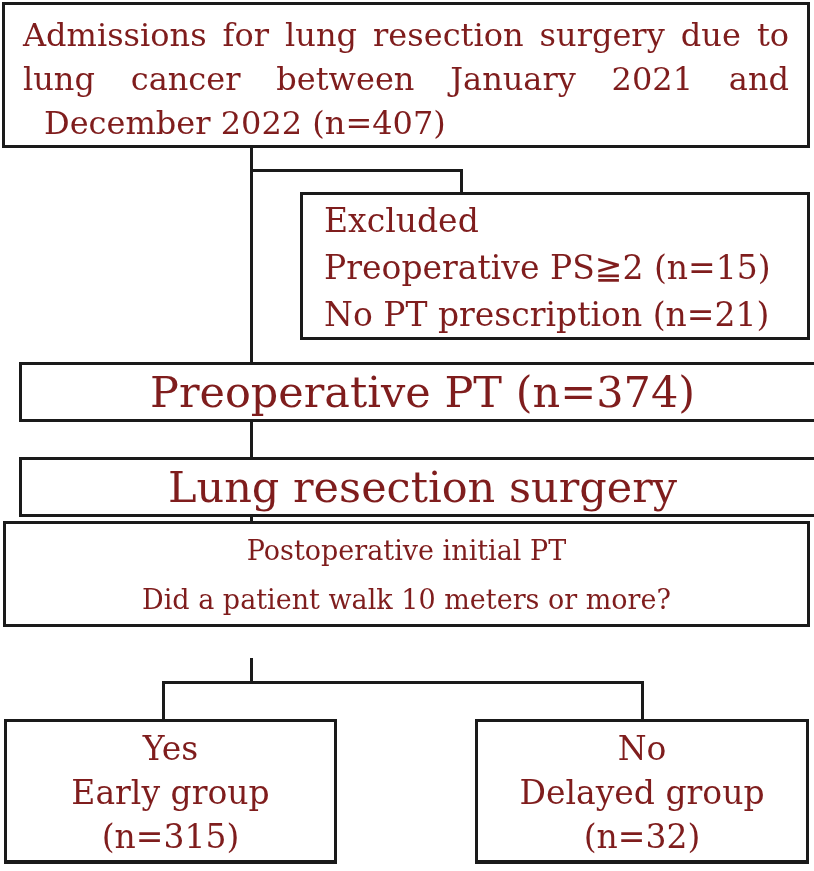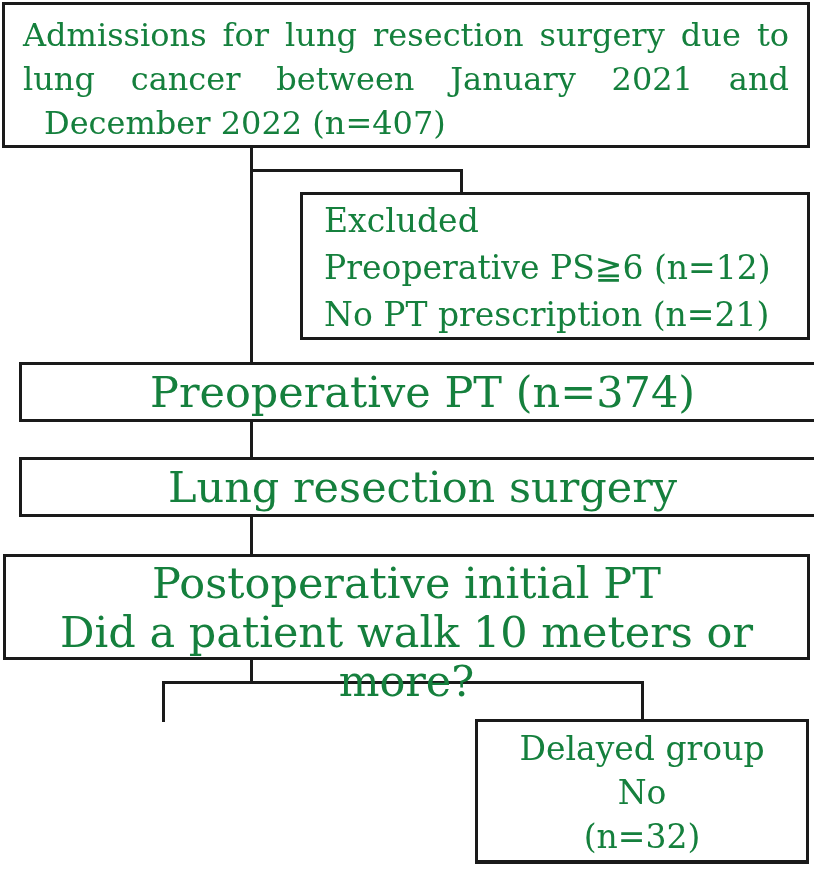--- a/index.html
+++ b/index.html
@@ -6,21 +6,21 @@
     margin: 0;
     padding: 0;
     background: #ffffff;
   }
   #figure {
     position: relative;
     width: 814px;
     height: 871px;
     background: #ffffff;
     font-family: "DejaVu Serif", "Liberation Serif", serif;
-    color: #15803d;
+    color: #7f1d1d;
     overflow: hidden;
   }
   .box {
     position: absolute;
     box-sizing: border-box;
     background: #ffffff;
     border: 3px solid #1a1a1a;
   }
   .connector {
     position: absolute;
@@ -55,23 +55,23 @@
     display: flex;
     align-items: center;
     justify-content: center;
     font-size: 43px;
     margin-left: 16px;
   }
   #box-preop   { left: 3px; top: 362px; width: 807px; height: 60px; }
   #box-surgery { left: 3px; top: 457px; width: 807px; height: 60px; }
   
   #box-postop {
-    left: 3px; top: 554px; width: 807px; height: 106px;
+    left: 3px; top: 521px; width: 807px; height: 106px;
     padding-top: 2px;
-    font-size: 43px;
+    font-size: 27px;
     line-height: 49px;
     text-align: center;
   }
   .underlined {
     text-decoration-thickness: 3px;
     text-underline-offset: 7px;
   }
   
   .group-box {
     text-align: center;
@@ -109,37 +109,42 @@
   <div class="connector" id="conn-branch-right"></div>
 
   <div class="box" id="box-admissions">
     <div class="jline">Admissions for lung resection surgery due to</div>
     <div class="jline">lung cancer between January 2021 and</div>
     <div class="lline">December 2022 (n=407)</div>
   </div>
 
   <div class="box" id="box-excluded">
     <div class="lline">Excluded</div>
-    <div class="lline">Preoperative PS≧6 (n=12)</div>
+    <div class="lline">Preoperative PS≧2 (n=15)</div>
     <div class="lline">No PT prescription (n=21)</div>
   </div>
 
   <div class="box center-box" id="box-preop">
     <span>Preoperative PT (n=374)</span>
   </div>
 
   <div class="box center-box" id="box-surgery">
     <span>Lung resection surgery</span>
   </div>
 
   <div class="box" id="box-postop">
     <div>Postoperative initial PT</div>
     <div><span class="underlined">Did a patient walk 10 meters or more?</span></div>
   </div>
 
+  <div class="box group-box" id="box-yes">
+    <div><span class="underlined">Yes</span></div>
+    <div>Early group</div>
+    <div>(n=315)</div>
+  </div>
 
   <div class="box group-box" id="box-no">
+    <div><span class="underlined">No</span></div>
     <div>Delayed group</div>
-    <div><span class="underlined">No</span></div>
     <div>(n=32)</div>
   </div>
 
 </div>
 
 </body></html>

